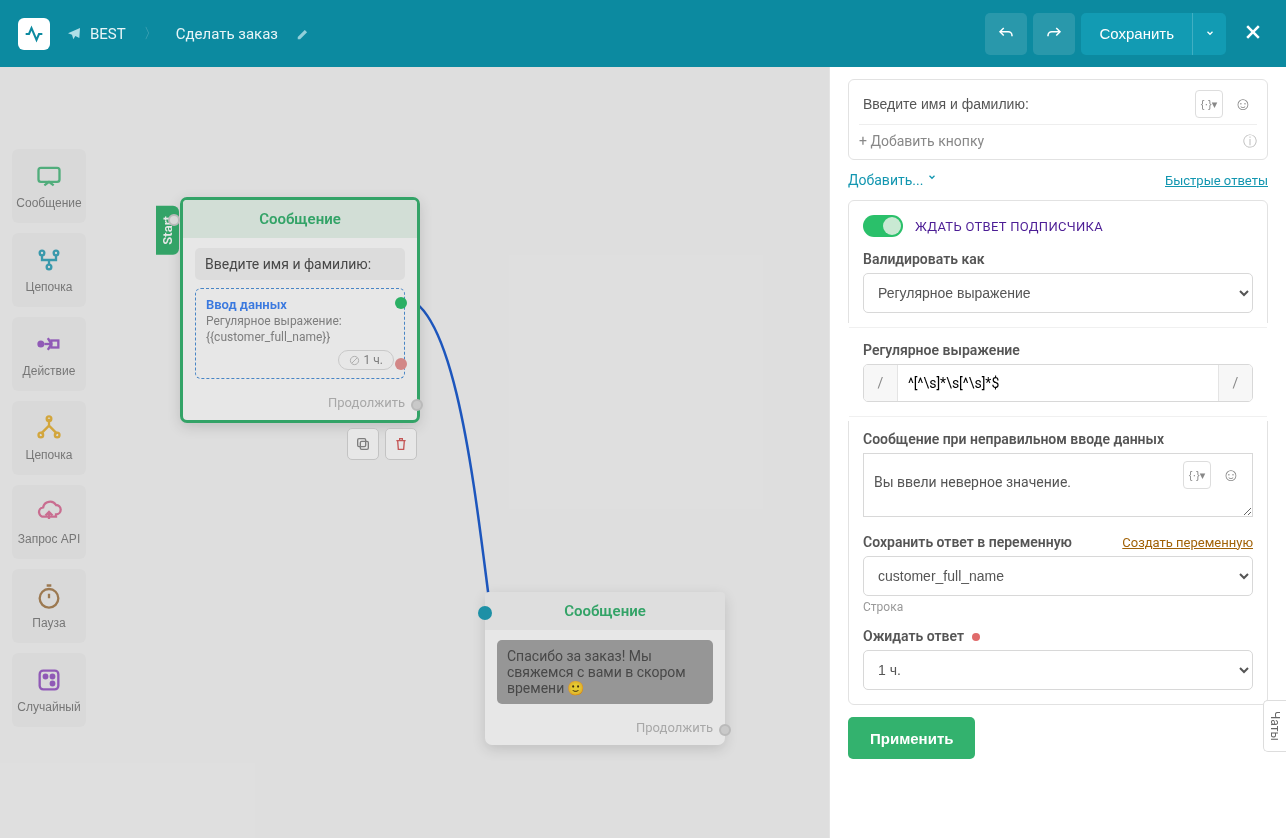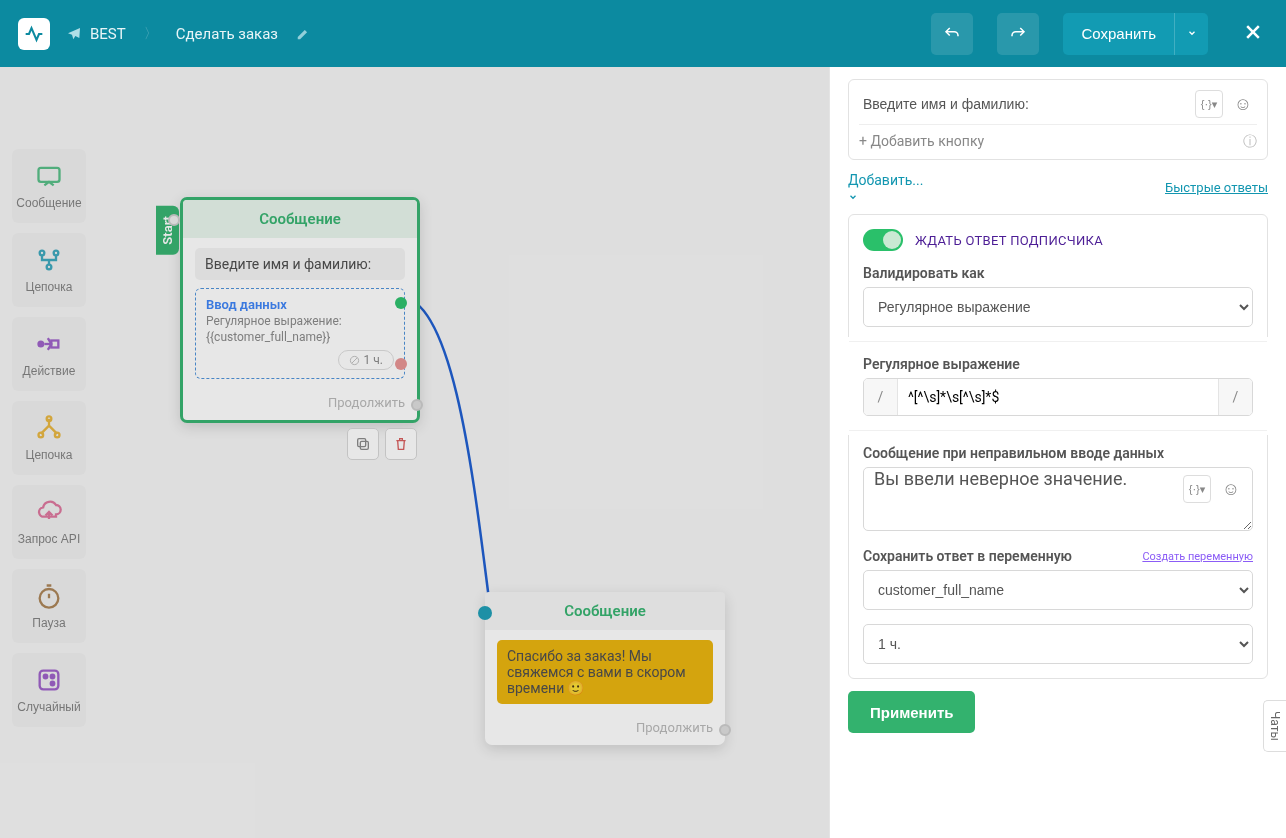--- a/index.html
+++ b/index.html
@@ -6,21 +6,21 @@
 body { font-family: -apple-system, BlinkMacSystemFont, "Segoe UI", Roboto, sans-serif; font-size: 14px; color: #4a4a4a; background: #f5f5f5; overflow: hidden; }
 
 
 .topbar { height: 67px; background: #0c8aa0; display: flex; align-items: center; padding: 0 18px; color: #fff; position: relative; }
 .logo { width: 32px; height: 32px; background: #fff; border-radius: 6px; display: flex; align-items: center; justify-content: center; margin-right: 16px; }
 .logo svg { width: 20px; height: 20px; }
 .crumb-item { display: flex; align-items: center; gap: 8px; font-size: 15px; color: #e8f5f7; }
 .crumb-item .tg-icon { opacity: 0.85; }
 .crumb-sep { margin: 0 18px; color: rgba(255,255,255,0.25); }
 .crumb-edit { margin-left: 10px; opacity: 0.7; }
-.topbar-right { margin-left: auto; display: flex; align-items: center; gap: 24px; }
+.topbar-right { margin-left: auto; display: flex; align-items: center; gap: 6px; }
 .top-btn { width: 42px; height: 42px; border: none; background: rgba(255,255,255,0.12); color: #fff; border-radius: 5px; cursor: pointer; display: flex; align-items: center; justify-content: center; }
 .save-group { display: flex; }
 .save-btn { height: 42px; padding: 0 18px; background: #129bb3; color: #fff; border: none; border-radius: 5px 0 0 5px; font-size: 15px; cursor: pointer; }
 .save-dd { width: 34px; height: 42px; background: #129bb3; border: none; border-left: 1px solid rgba(255,255,255,0.2); color: #fff; border-radius: 0 5px 5px 0; cursor: pointer; }
 .close-btn { width: 30px; height: 30px; background: none; border: none; color: #fff; cursor: pointer; margin-left: 6px; }
 .close-btn svg { width: 20px; height: 20px; }
 
 
 .toolbox { position: absolute; left: 12px; top: 82px; display: flex; flex-direction: column; gap: 10px; z-index: 5; }
 .tool { width: 74px; height: 74px; background: #f0f0f0; border: none; border-radius: 6px; display: flex; flex-direction: column; align-items: center; justify-content: center; gap: 6px; cursor: grab; opacity: 0.82; }
@@ -45,52 +45,52 @@
 .conn-dot { position: absolute; width: 12px; height: 12px; border-radius: 50%; }
 .conn-green { background: #2ac06a; right: -3px; top: 8px; }
 .conn-red { background: #e89292; right: -3px; bottom: 8px; }
 .wait-pill { display: inline-flex; align-items: center; gap: 4px; background: #fff; border: 1px solid #ddd; border-radius: 14px; padding: 2px 10px; font-size: 12px; color: #888; float: right; margin-top: 6px; }
 .node-footer { padding: 6px 12px 10px; text-align: right; color: #b8b8b8; font-size: 13px; position: relative; clear: both; }
 .footer-dot { position: absolute; right: -6px; top: 50%; transform: translateY(-50%); width: 12px; height: 12px; background: #ddd; border: 2px solid #ccc; border-radius: 50%; }
 .node-actions { position: absolute; bottom: -40px; right: 0; display: flex; gap: 6px; }
 .node-action { width: 32px; height: 32px; background: #fff; border: 1px solid #d7d7d7; border-radius: 5px; cursor: pointer; display: flex; align-items: center; justify-content: center; }
 
 .node2 .node-header { background: #f5f5f5; color: #33b26e; }
-.node2 .msg-text { background: #eab308; }
+.node2 .msg-text { background: #a3a3a3; }
 .in-dot { position: absolute; left: -7px; top: 14px; width: 14px; height: 14px; background: #1a9db5; border-radius: 50%; }
 
 
 .connector { position: absolute; pointer-events: none; }
 
 
 .panel { position: absolute; right: 0; top: 67px; bottom: 0; width: 457px; background: #fff; border-left: 1px solid #e4e4e4; padding: 12px 18px 18px 18px; overflow-y: auto; z-index: 10; display: flex; flex-direction: column; gap: 12px; }
 .panel-section { border: 1px solid #e2e2e2; border-radius: 6px; padding: 10px; }
 .msg-input-wrap { display: flex; align-items: center; gap: 6px; border-bottom: 1px solid #eee; padding-bottom: 6px; }
 .msg-input { flex: 1; border: none; padding: 6px 4px; font-size: 14px; color: #555; background: transparent; }
 .icon-btn { width: 28px; height: 28px; border: 1px solid #ddd; border-radius: 4px; background: #fff; display: flex; align-items: center; justify-content: center; cursor: pointer; font-size: 11px; color: #888; }
 .emoji-btn { border: none; font-size: 18px; }
 .add-btn-row { text-align: left; padding: 8px 0 0; color: #888; font-size: 14px; position: relative; }
 .info-icon { position: absolute; right: 0; top: 8px; color: #bbb; }
 .add-link-row { display: flex; align-items: center; justify-content: space-between; }
-.add-link { color: #1296b0; font-size: 14px; text-decoration: none; display: inline-flex; gap: 4px; flex-direction: column; }
+.add-link { color: #1296b0; font-size: 14px; text-decoration: none; display: inline-flex; gap: 4px; }
 .quick-replies { color: #1296b0; font-size: 13px; }
 .wait-section { border: 1px solid #e2e2e2; border-radius: 6px; padding: 14px 14px; display: flex; flex-direction: column; gap: 14px; }
 .toggle-row { display: flex; align-items: center; gap: 12px; }
 .toggle { width: 40px; height: 22px; background: #2ac06a; border-radius: 11px; position: relative; cursor: pointer; }
 .toggle-knob { position: absolute; right: 2px; top: 2px; width: 18px; height: 18px; background: #c9e9d3; border-radius: 50%; }
 .toggle-label { color: #4c1d95; font-weight: 400; font-size: 13px; letter-spacing: 0.3px; }
 .field-label { font-size: 14px; font-weight: 600; color: #555; margin-bottom: 6px; display: flex; align-items: center; justify-content: space-between; }
-.field-label .link { color: #8b5cf6; font-weight: normal; font-size: 11px; }
+.field-label .link { color: #a16207; font-weight: normal; font-size: 13px; }
 .select { width: 100%; height: 40px; border: 1px solid #d8d8d8; border-radius: 5px; padding: 0 10px; font-size: 14px; color: #555; background: #fff; }
 .highlight-box { background: #fff; padding: 14px; margin: 0 -14px; border-top: 1px solid #f0f0f0; border-bottom: 1px solid #f0f0f0; box-shadow: 0 0 0 4px rgba(255,255,255,1); position: relative; z-index: 2; }
 .regex-wrap { display: flex; border: 1px solid #d8d8d8; border-radius: 5px; overflow: hidden; }
 .regex-slash { width: 34px; display: flex; align-items: center; justify-content: center; background: #f7f7f7; color: #888; border-right: 1px solid #e4e4e4; }
 .regex-slash:last-child { border-right: none; border-left: 1px solid #e4e4e4; }
 .regex-input { flex: 1; border: none; padding: 10px; font-size: 14px; font-family: inherit; }
-.textarea { width: 100%; min-height: 64px; border: 1px solid #d8d8d8; border-radius: 5px; padding: 0 60px 10px 10px; font-size: 18px; resize: vertical; position: relative; font-family: inherit; color: #555; }
+.textarea { width: 100%; min-height: 64px; border: 1px solid #d8d8d8; border-radius: 0; padding: 20px 60px 10px 10px; font-size: 14px; resize: vertical; position: relative; font-family: inherit; color: #555; }
 .textarea-wrap { position: relative; }
 .textarea-tools { position: absolute; right: 8px; top: 8px; display: flex; gap: 6px; }
 .hint { font-size: 12px; color: #999; margin-top: 4px; }
 .red-dot { display: inline-block; width: 8px; height: 8px; background: #e06b6b; border-radius: 50%; margin-left: 4px; vertical-align: middle; }
 .apply-btn { align-self: flex-start; height: 42px; padding: 0 22px; background: #33b26e; color: #fff; border: none; border-radius: 5px; font-size: 15px; font-weight: 600; cursor: pointer; }
 
 
 .chat-tab { position: absolute; right: 0; top: 700px; background: #fff; border: 1px solid #ddd; border-right: none; border-radius: 5px 0 0 5px; padding: 10px 4px; writing-mode: vertical-rl; color: #666; font-size: 12px; z-index: 11; cursor: pointer; }
 </style>
 </head>
@@ -328,23 +328,30 @@
     </div>
 
     <div>
       <div class="field-label">
         <span>Сохранить ответ в переменную</span>
         <a href="#" class="link">Создать переменную</a>
       </div>
       <select class="select">
         <option>customer_full_name</option>
       </select>
+      <div class="hint">Строка</div>
     </div>
 
     <div>
+      <div class="field-label">
+        <span>
+          <span>Ожидать ответ</span>
+          <span class="red-dot"></span>
+        </span>
+      </div>
       <select class="select">
         <option>1 ч.</option>
       </select>
     </div>
   </div>
 
   <button class="apply-btn">Применить</button>
 </div>
 
 <div class="chat-tab">Чаты</div>

